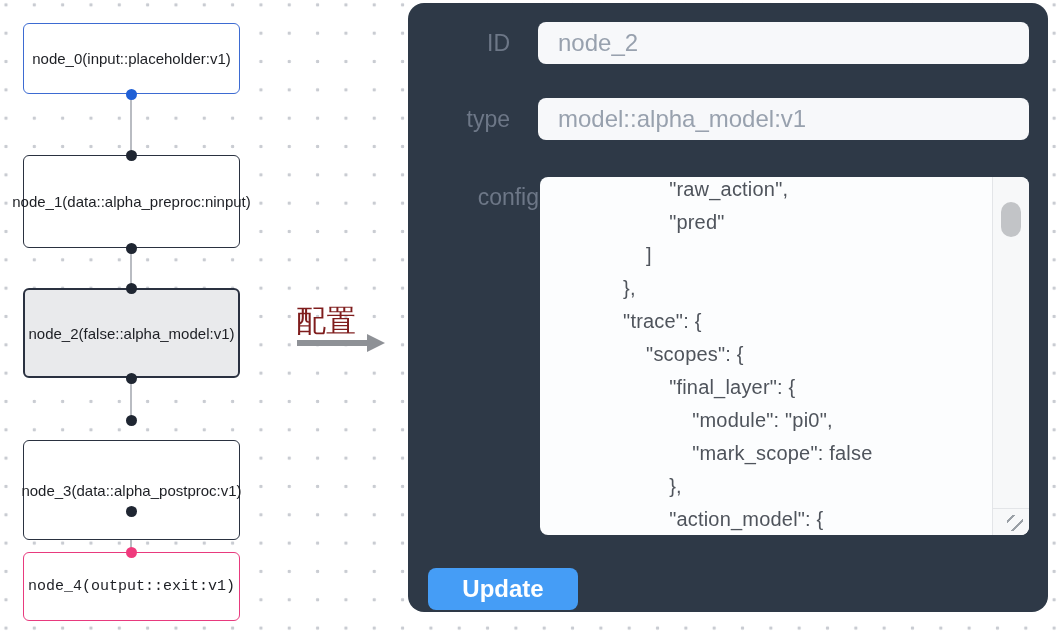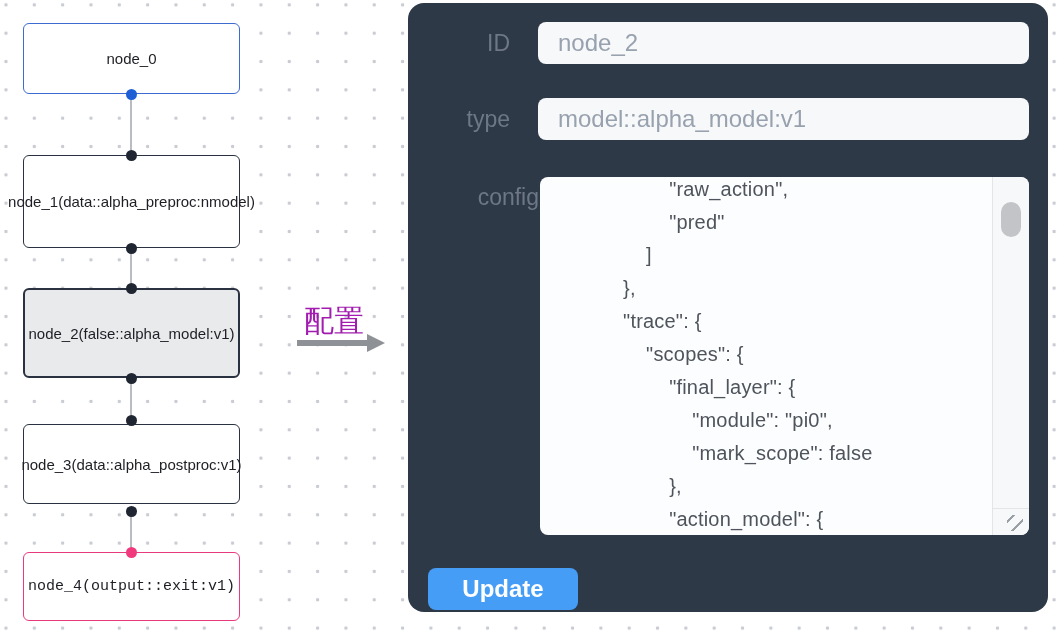--- a/index.html
+++ b/index.html
@@ -45,22 +45,22 @@
   .port {
     position: absolute; left: 126px; width: 11px; height: 11px;
     border-radius: 50%; background: var(--port-default); z-index: 3;
   }
   .port.kind-input  { background: var(--port-input); }
   .port.kind-output { background: var(--port-output); }
 
   
   .transition-label {
     position: absolute; left: 296px; top: 301px;
-    font-size: 30px; color: #a21caf; font-weight: 500;
-    z-index: 2; white-space: nowrap; margin-left: 8px;
+    font-size: 30px; color: #7f1d1d; font-weight: 500;
+    z-index: 2; white-space: nowrap;
   }
   .arrow-shaft {
     position: absolute; left: 297px; top: 340px;
     width: 70px; height: 6px; background: var(--arrow); z-index: 2;
   }
   .arrow-head {
     position: absolute; left: 367px; top: 334px;
     width: 0; height: 0;
     border-top: 9px solid transparent;
     border-bottom: 9px solid transparent;
@@ -148,37 +148,38 @@
 <body>
 
 <div class="canvas">
   <div id="graph-layer">
       <div class="edge" style="top: 94px; height: 61px;"></div>
       <div class="edge" style="top: 248px; height: 40px;"></div>
       <div class="edge" style="top: 378px; height: 42px;"></div>
       <div class="edge" style="top: 511px; height: 41px;"></div>
       <div class="node kind-input" style="top: 23px; height: 71px;">
         <div class="node-line">node_0</div>
+        <div class="node-line">(input::placeholder:v1)</div>
       </div>
       <div class="port kind-input" style="top: 88.5px;"></div>
       <div class="node kind-default" style="top: 155px; height: 93px;">
         <div class="node-line">node_1</div>
         <div class="node-line">(data::alpha_preproc:n</div>
-        <div class="node-line">model)</div>
+        <div class="node-line">input)</div>
       </div>
       <div class="port kind-default" style="top: 149.5px;"></div>
       <div class="port kind-default" style="top: 242.5px;"></div>
       <div class="node kind-selected" style="top: 288px; height: 90px;">
         <div class="node-line">node_2</div>
         <div class="node-line">(false::alpha_model:v1</div>
         <div class="node-line">)</div>
       </div>
       <div class="port kind-selected" style="top: 282.5px;"></div>
       <div class="port kind-selected" style="top: 372.5px;"></div>
-      <div class="node kind-default" style="top: 424px; height: 80px;">
+      <div class="node kind-default" style="top: 440px; height: 100px;">
         <div class="node-line">node_3</div>
         <div class="node-line">(data::alpha_postproc:</div>
         <div class="node-line">v1)</div>
       </div>
       <div class="port kind-default" style="top: 414.5px;"></div>
       <div class="port kind-default" style="top: 505.5px;"></div>
       <div class="node kind-output" style="top: 552px; height: 69px;">
         <div class="node-line">node_4</div>
         <div class="node-line">(output::exit:v1)</div>
       </div>

